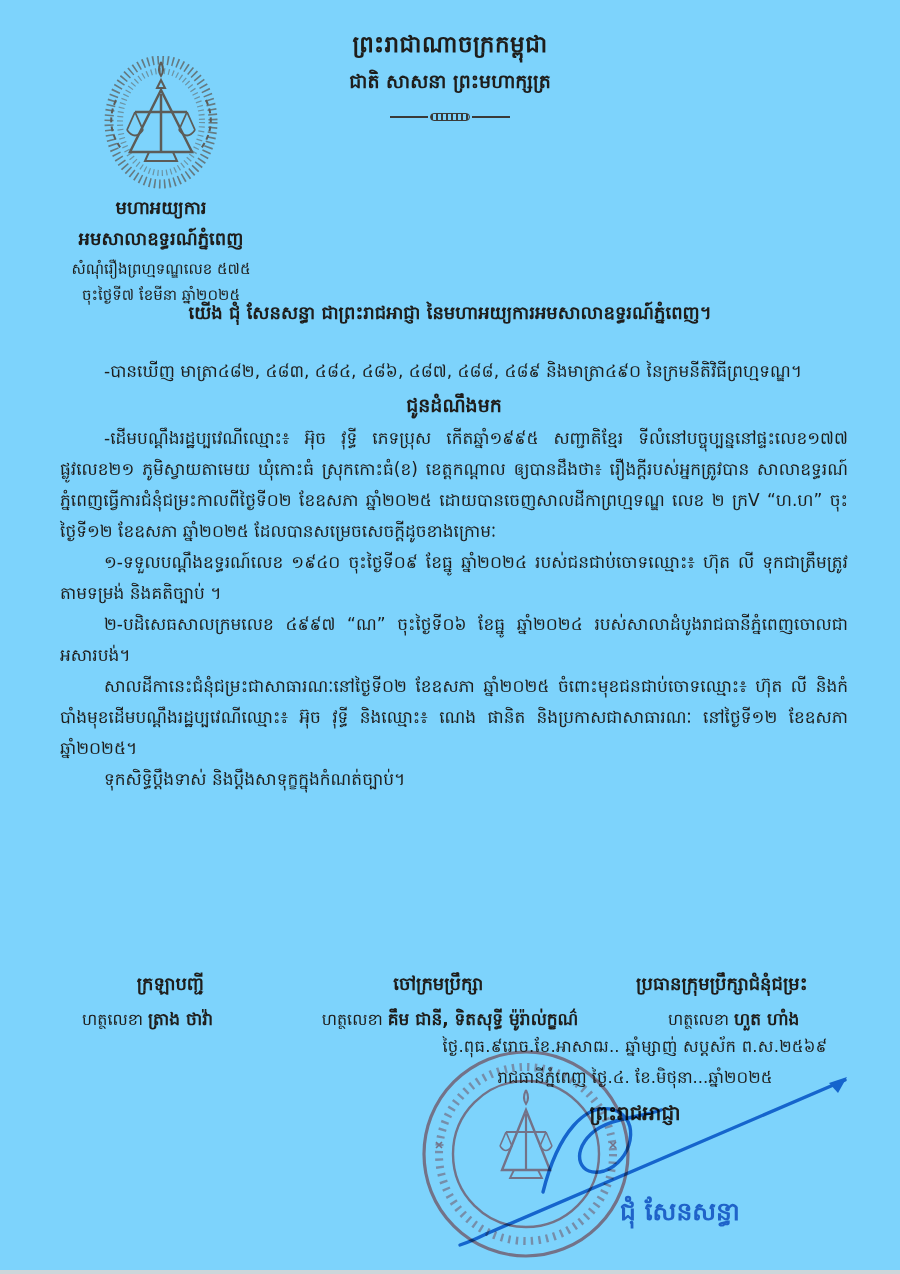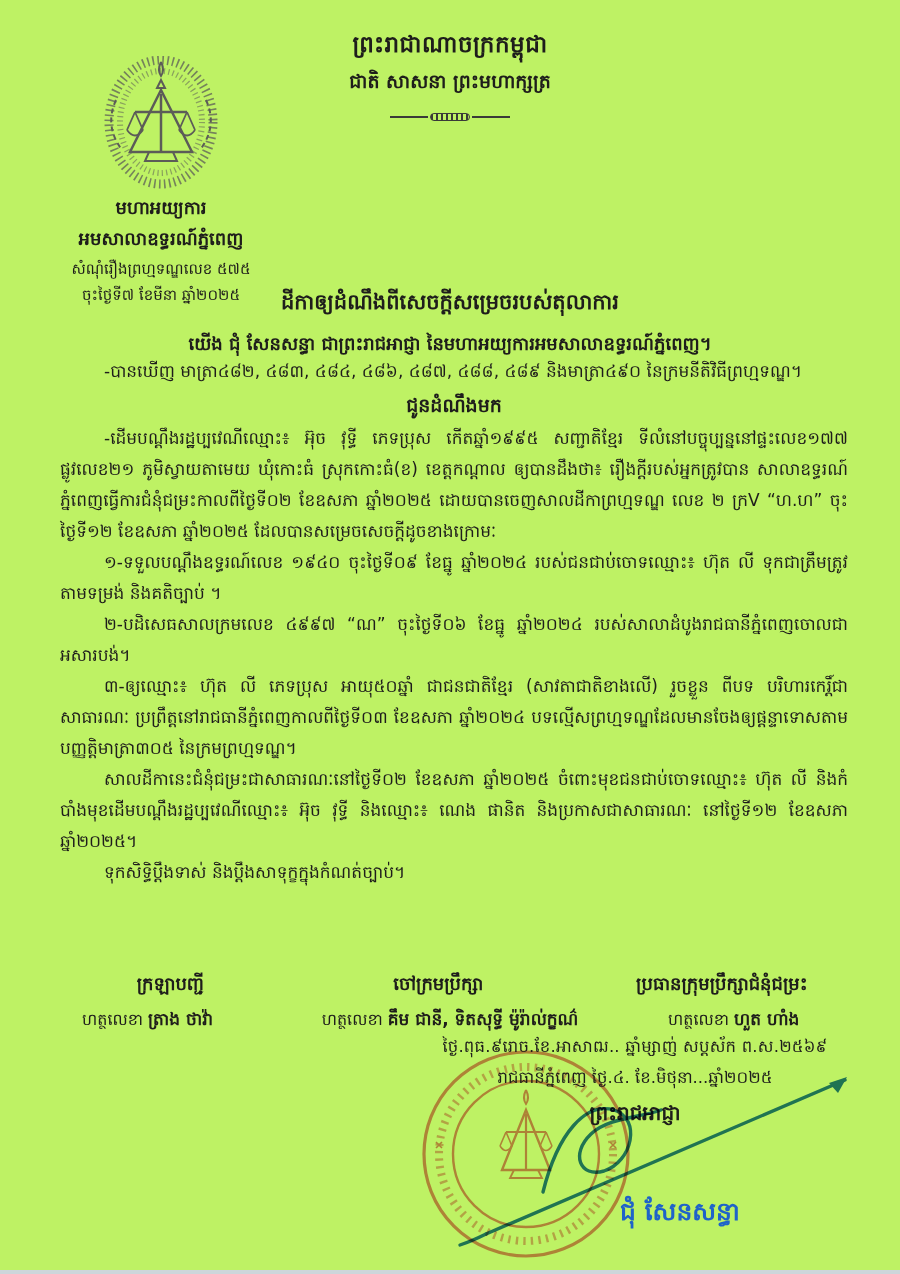--- a/index.html
+++ b/index.html
@@ -1,21 +1,21 @@
 <!DOCTYPE html>
 <html><head>
 <meta charset="utf-8">
 <style>
   * { margin:0; padding:0; box-sizing:border-box; }
   html,body { background:#e8e8e6; }
   .page {
     position:relative;
     width:900px; height:1274px;
     margin:0 auto;
-    background:#bef264;
+    background:#7dd3fc;
     font-family:"DejaVu Sans", sans-serif;
     color:#1e1d1b;
     overflow:hidden;
     border-bottom:4px solid #cdd6da;
   }
   
   .motto-block { position:absolute; top:30px; left:0; right:0; text-align:center; }
   .motto-line1 { font-size:23px; font-weight:bold; letter-spacing:.5px; }
   .motto-line2 { font-size:19px; font-weight:bold; margin-top:6px; }
   .ornament { margin:16px auto 0; width:120px; height:8px; position:relative; }
@@ -95,31 +95,29 @@
         <path d="M120 44 q12 26 -6 50" stroke-width="2" stroke-dasharray="5 4"></path>
       </g>
     </svg>
     <div class="lh-line1">មហាអយ្យការ</div>
     <div class="lh-line2">អមសាលាឧទ្ធរណ៍ភ្នំពេញ</div>
     <div class="lh-case">សំណុំរឿងព្រហ្មទណ្ឌលេខ ៥៧៥</div>
     <div class="lh-date">ចុះថ្ងៃទី៧ ខែមីនា ឆ្នាំ២០២៥</div>
   </div>
 
   <div class="doc-title">
-    <div class="t1">ដីកាឲ្យដំណឹងពីសេចក្តីសម្រេចរបស់តុលាការ</div>
     <div class="t2">យើង ជុំ សែនសន្ធា ជាព្រះរាជអាជ្ញា នៃមហាអយ្យការអមសាលាឧទ្ធរណ៍ភ្នំពេញ។</div>
   </div>
 
   <div class="body-text">
     <p>-បានឃើញ មាត្រា៤៨២, ៤៨៣, ៤៨៤, ៤៨៦, ៤៨៧, ៤៨៨, ៤៨៩ និងមាត្រា៤៩០ នៃក្រមនីតិវិធីព្រហ្មទណ្ឌ។</p>
     <p class="section-heading">ជូនដំណឹងមក</p>
     <p>-ដើមបណ្តឹងរដ្ឋប្បវេណីឈ្មោះ៖ អ៊ុច វុទ្ធី ភេទប្រុស កើតឆ្នាំ១៩៩៥ សញ្ជាតិខ្មែរ ទីលំនៅបច្ចុប្បន្ននៅផ្ទះលេខ១៧៧ ផ្លូវលេខ២១ ភូមិស្វាយតាមេយ ឃុំកោះធំ ស្រុកកោះធំ(ខ) ខេត្តកណ្តាល ឲ្យបានដឹងថា៖ រឿងក្តីរបស់អ្នកត្រូវបាន សាលាឧទ្ធរណ៍ភ្នំពេញធ្វើការជំនុំជម្រះកាលពីថ្ងៃទី០២ ខែឧសភា ឆ្នាំ២០២៥ ដោយបានចេញសាលដីកាព្រហ្មទណ្ឌ លេខ ២ ក្រV “ហ.ហ” ចុះថ្ងៃទី១២ ខែឧសភា ឆ្នាំ២០២៥ ដែលបានសម្រេចសេចក្តីដូចខាងក្រោមៈ</p>
     <p>១-ទទួលបណ្តឹងឧទ្ធរណ៍លេខ ១៩៤០ ចុះថ្ងៃទី០៩ ខែធ្នូ ឆ្នាំ២០២៤ របស់ជនជាប់ចោទឈ្មោះ៖ ហ៊ុត លី ទុកជាត្រឹមត្រូវតាមទម្រង់ និងគតិច្បាប់ ។</p>
     <p>២-បដិសេធសាលក្រមលេខ ៤៩៩៧ “ណ” ចុះថ្ងៃទី០៦ ខែធ្នូ ឆ្នាំ២០២៤ របស់សាលាដំបូងរាជធានីភ្នំពេញចោលជាអសារបង់។</p>
-    <p>៣-ឲ្យឈ្មោះ៖ ហ៊ុត លី ភេទប្រុស អាយុ៥០ឆ្នាំ ជាជនជាតិខ្មែរ (សាវតាជាតិខាងលើ) រួចខ្លួន ពីបទ បរិហារកេរ្តិ៍ជាសាធារណៈ ប្រព្រឹត្តនៅរាជធានីភ្នំពេញកាលពីថ្ងៃទី០៣ ខែឧសភា ឆ្នាំ២០២៤ បទល្មើសព្រហ្មទណ្ឌដែលមានចែងឲ្យផ្តន្ទាទោសតាមបញ្ញត្តិមាត្រា៣០៥ នៃក្រមព្រហ្មទណ្ឌ។</p>
     <p>សាលដីកានេះជំនុំជម្រះជាសាធារណៈនៅថ្ងៃទី០២ ខែឧសភា ឆ្នាំ២០២៥ ចំពោះមុខជនជាប់ចោទឈ្មោះ៖ ហ៊ុត លី និងកំបាំងមុខដើមបណ្តឹងរដ្ឋប្បវេណីឈ្មោះ៖ អ៊ុច វុទ្ធី និងឈ្មោះ៖ ណេង ផានិត និងប្រកាសជាសាធារណៈ នៅថ្ងៃទី១២ ខែឧសភា ឆ្នាំ២០២៥។</p>
     <p>ទុកសិទ្ធិប្តឹងទាស់ និងប្តឹងសាទុក្ខក្នុងកំណត់ច្បាប់។</p>
   </div>
 
   <div class="sig-block">
     <div class="sig-roles">
       <div class="c1">ក្រឡាបញ្ជី</div>
       <div class="c2">ចៅក្រមប្រឹក្សា</div>
       <div class="c3">ប្រធានក្រុមប្រឹក្សាជំនុំជម្រះ</div>
     </div>

